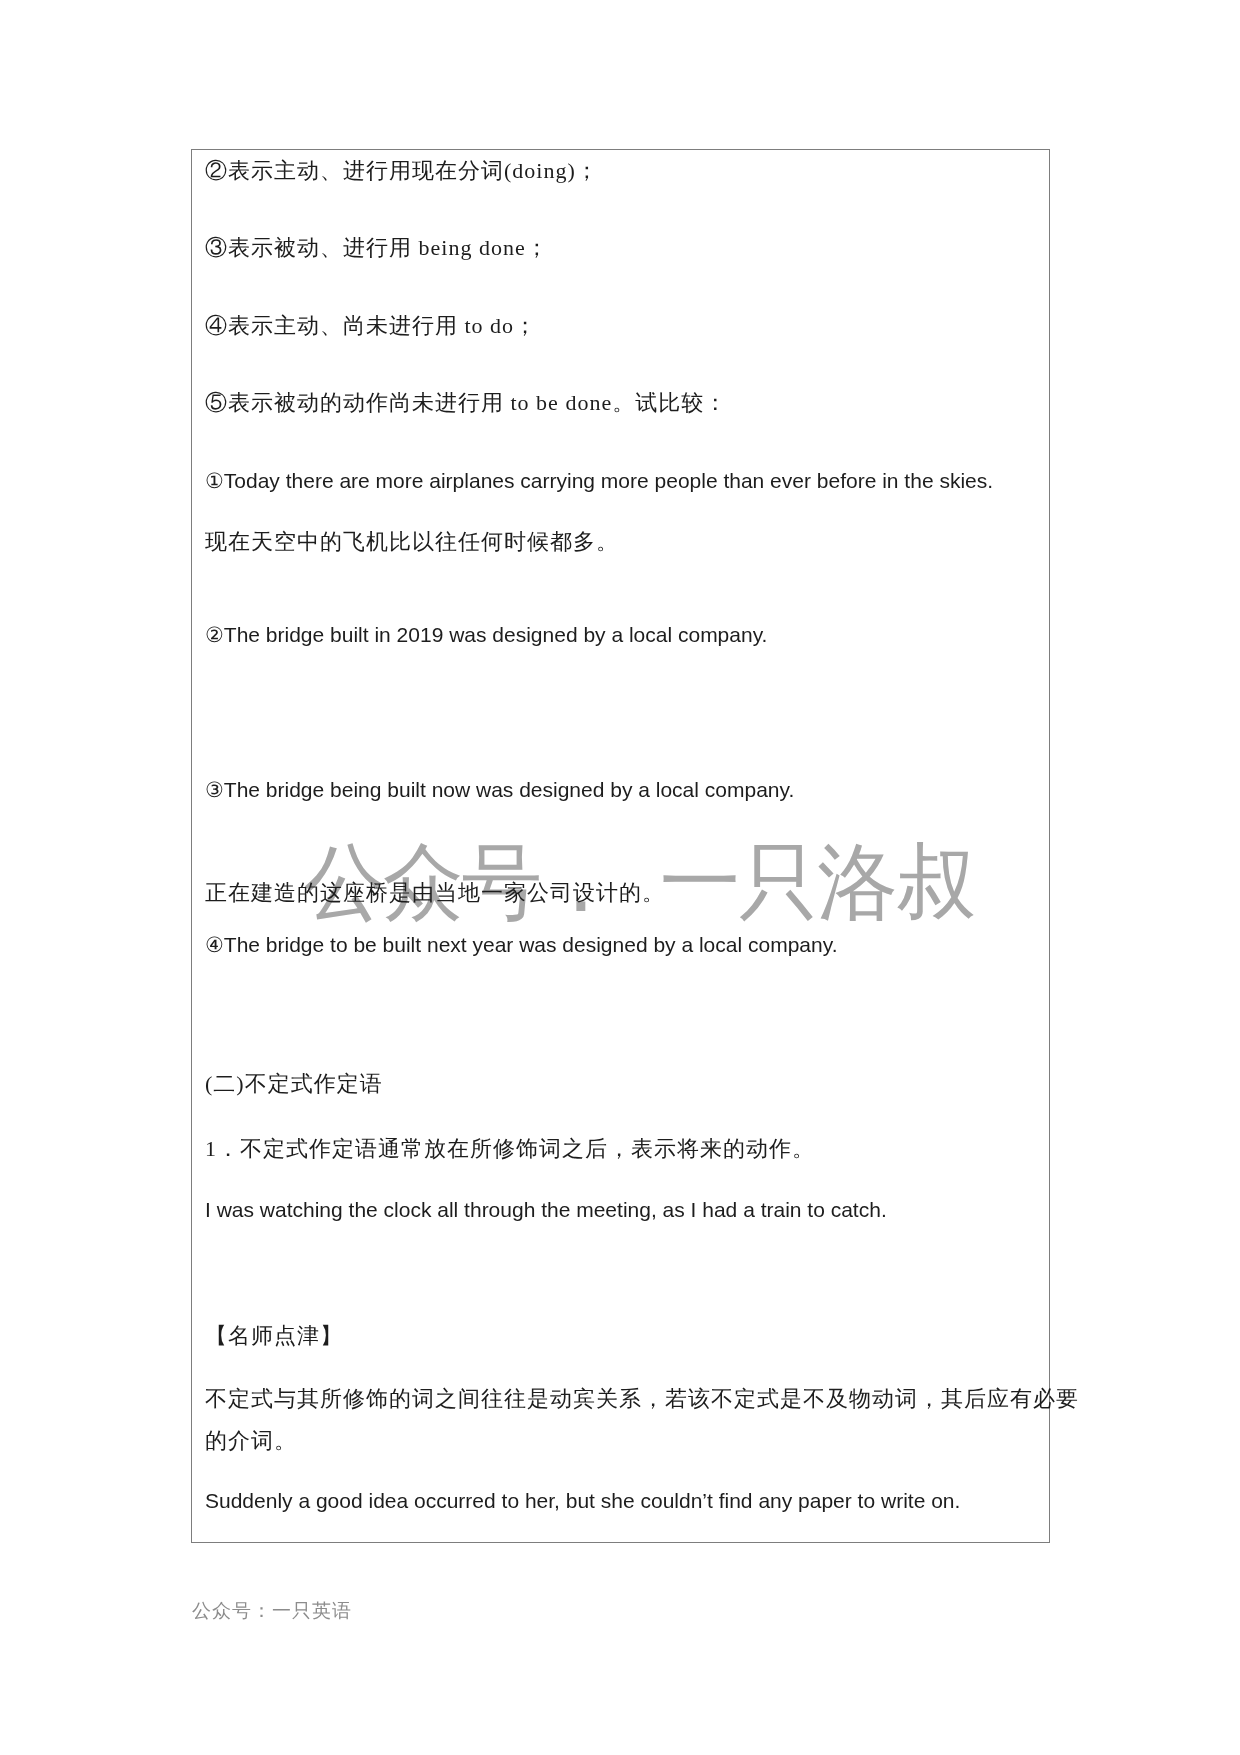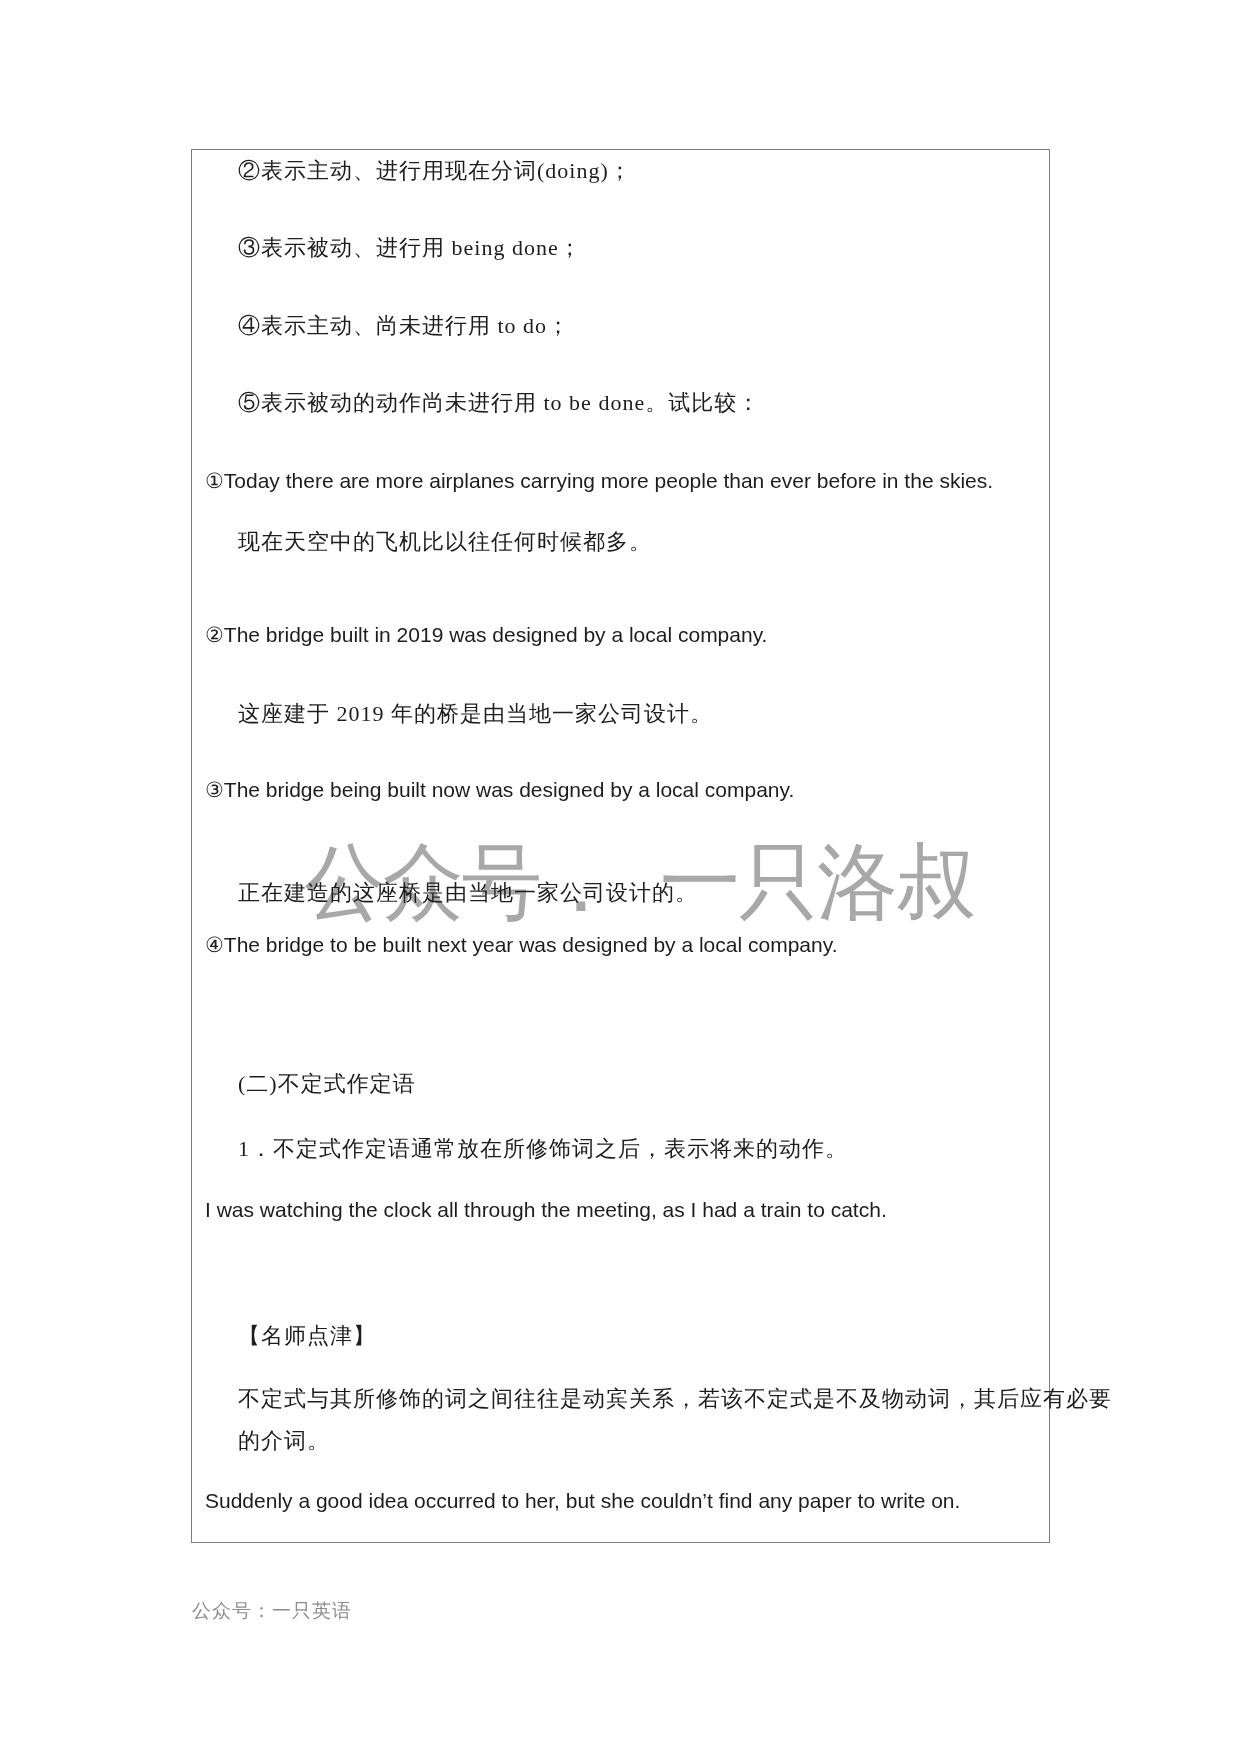--- a/index.html
+++ b/index.html
@@ -24,21 +24,20 @@
     left:13px;
     margin:0;
     white-space:nowrap;
     color:#1d1d1d;
     z-index:2;
   }
   .zh{
     font-family:"Liberation Serif",serif;
     font-size:22px;
     letter-spacing:1px;
-    margin-left:33px;
   }
   .en{
     font-family:"Liberation Sans",sans-serif;
     font-size:21px;
     letter-spacing:0;
   }
   .wm{
     position:absolute;
     left:112px;top:676px;
     z-index:1;
@@ -71,21 +70,20 @@
 
     <p class="ln zh" style="top:6px">②表示主动、进行用现在分词(doing)；</p>
     <p class="ln zh" style="top:83px">③表示被动、进行用 being done；</p>
     <p class="ln zh" style="top:161px">④表示主动、尚未进行用 to do；</p>
     <p class="ln zh" style="top:238px">⑤表示被动的动作尚未进行用 to be done。试比较：</p>
 
     <p class="ln en" style="top:319px">①Today there are more airplanes carrying more people than ever before in the skies.</p>
     <p class="ln zh" style="top:377px">现在天空中的飞机比以往任何时候都多。</p>
 
     <p class="ln en" style="top:473px">②The bridge built in 2019 was designed by a local company.</p>
-    <p class="ln zh" style="top:549px">这座建于 2019 年的桥是由当地一家公司设计。</p>
 
     <p class="ln en" style="top:628px">③The bridge being built now was designed by a local company.</p>
     <p class="ln zh" style="top:728px">正在建造的这座桥是由当地一家公司设计的。</p>
 
     <p class="ln en" style="top:783px">④The bridge to be built next year was designed by a local company.</p>
 
     <p class="ln zh" style="top:919px">(二)不定式作定语</p>
     <p class="ln zh" style="top:984px">1．不定式作定语通常放在所修饰词之后，表示将来的动作。</p>
 
     <p class="ln en" style="top:1048px">I was watching the clock all through the meeting, as I had a train to catch.</p>

